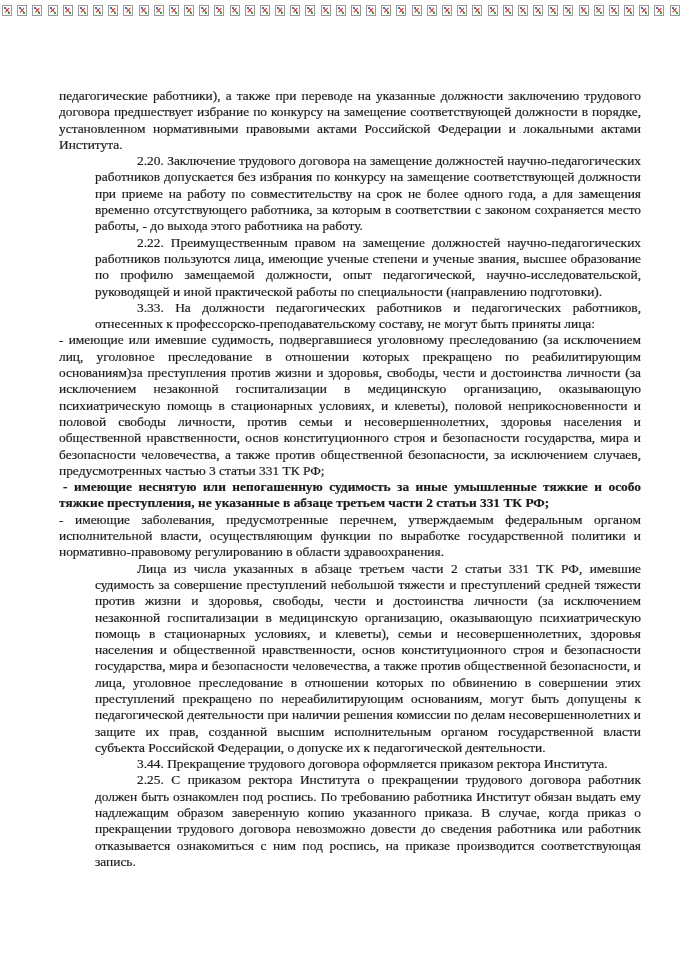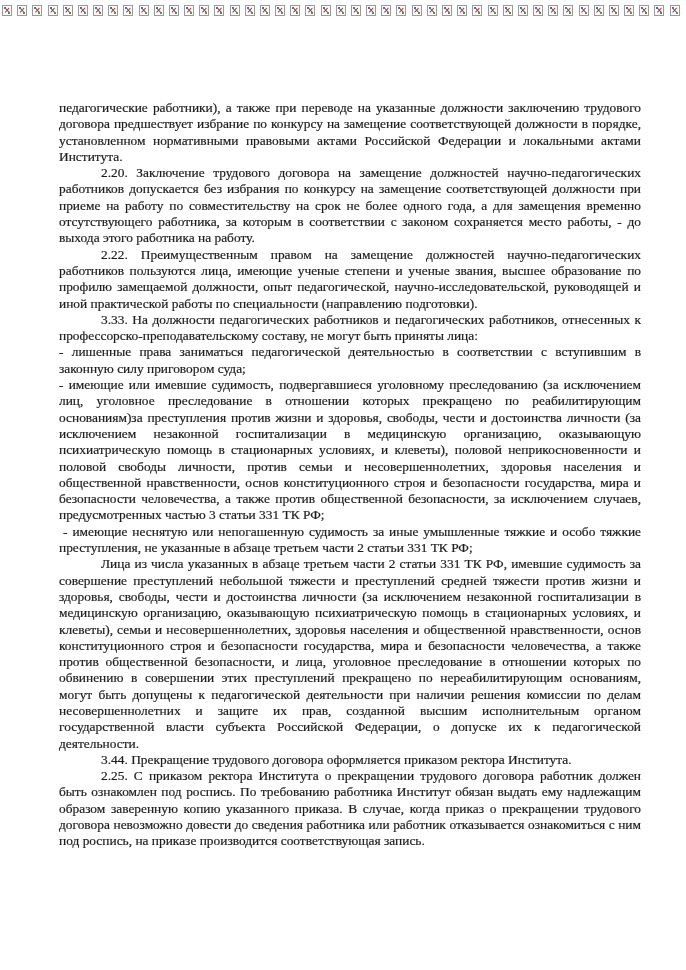--- a/index.html
+++ b/index.html
@@ -55,34 +55,34 @@
     content: "";
     position: absolute;
     right: 1px; bottom: 1px;
     width: 2px; height: 2px;
     background: var(--ph-dot2, #3f9e3f);
   }
   
   .doc {
     position: absolute;
     left: 59px;
-    top: 100px;
+    top: 88px;
     width: 582px;
     color: var(--text-color, #1c1c1c);
     font-size: 13.4px;
     line-height: 16.3px;
     text-align: justify;
     -webkit-text-stroke: 0.2px currentColor;
   }
   .doc p {
     margin: 0;
     padding: 0;
   }
-  .doc p.ind { text-indent: 42px; }
-  .doc p.sp  { text-indent: 4px; }
+  .doc p.ind { text-indent: 42px; margin-left: 36px; }
+  .doc p.sp  { text-indent: 4px; font-weight: bold; }
 </style>
 </head>
 <body style="background: rgb(255, 255, 255);">
 
 <div class="page">
   <div class="band" id="band">
       <span class="ph">
         <span class="x">×</span>
       </span>
       <span class="ph">
@@ -216,20 +216,20 @@
       </span>
       <span class="ph">
         <span class="x">×</span>
       </span>
     </div>
   <div class="doc" id="doc">
       <p>педагогические работники), а также при переводе на указанные должности заключению трудового договора предшествует избрание по конкурсу на замещение соответствующей должности в порядке, установленном нормативными правовыми актами Российской Федерации и локальными актами Института.</p>
       <p class="ind">2.20. Заключение трудового договора на замещение должностей научно-педагогических работников допускается без избрания по конкурсу на замещение соответствующей должности при приеме на работу по совместительству на срок не более одного года, а для замещения временно отсутствующего работника, за которым в соответствии с законом сохраняется место работы, - до выхода этого работника на работу.</p>
       <p class="ind">2.22. Преимущественным правом на замещение должностей научно-педагогических работников пользуются лица, имеющие ученые степени и ученые звания, высшее образование по профилю замещаемой должности, опыт педагогической, научно-исследовательской, руководящей и иной практической работы по специальности (направлению подготовки).</p>
       <p class="ind">3.33. На должности педагогических работников и педагогических работников, отнесенных к профессорско-преподавательскому составу, не могут быть приняты лица:</p>
-      <p>- лишенные права заниматься педагогической деятельностью в соответствии с вступившим в законную силу приговором суда;</p>
       <p>- имеющие или имевшие судимость, подвергавшиеся уголовному преследованию (за исключением лиц, уголовное преследование в отношении которых прекращено по реабилитирующим основаниям)за преступления против жизни и здоровья, свободы, чести и достоинства личности (за исключением незаконной госпитализации в медицинскую организацию, оказывающую психиатрическую помощь в стационарных условиях, и клеветы), половой неприкосновенности и половой свободы личности, против семьи и несовершеннолетних, здоровья населения и общественной нравственности, основ конституционного строя и безопасности государства, мира и безопасности человечества, а также против общественной безопасности, за исключением случаев, предусмотренных частью 3 статьи 331 ТК РФ;</p>
       <p class="sp">- имеющие неснятую или непогашенную судимость за иные умышленные тяжкие и особо тяжкие преступления, не указанные в абзаце третьем части 2 статьи 331 ТК РФ;</p>
+      <p>- имеющие заболевания, предусмотренные перечнем, утверждаемым федеральным органом исполнительной власти, осуществляющим функции по выработке государственной политики и нормативно-правовому регулированию в области здравоохранения.</p>
       <p class="ind">Лица из числа указанных в абзаце третьем части 2 статьи 331 ТК РФ, имевшие судимость за совершение преступлений небольшой тяжести и преступлений средней тяжести против жизни и здоровья, свободы, чести и достоинства личности (за исключением незаконной госпитализации в медицинскую организацию, оказывающую психиатрическую помощь в стационарных условиях, и клеветы), семьи и несовершеннолетних, здоровья населения и общественной нравственности, основ конституционного строя и безопасности государства, мира и безопасности человечества, а также против общественной безопасности, и лица, уголовное преследование в отношении которых по обвинению в совершении этих преступлений прекращено по нереабилитирующим основаниям, могут быть допущены к педагогической деятельности при наличии решения комиссии по делам несовершеннолетних и защите их прав, созданной высшим исполнительным органом государственной власти субъекта Российской Федерации, о допуске их к педагогической деятельности.</p>
       <p class="ind">3.44. Прекращение трудового договора оформляется приказом ректора Института.</p>
       <p class="ind">2.25. С приказом ректора Института о прекращении трудового договора работник должен быть ознакомлен под роспись. По требованию работника Институт обязан выдать ему надлежащим образом заверенную копию указанного приказа. В случае, когда приказ о прекращении трудового договора невозможно довести до сведения работника или работник отказывается ознакомиться с ним под роспись, на приказе производится соответствующая запись.</p>
     </div>
 </div>
 
 </body></html>

